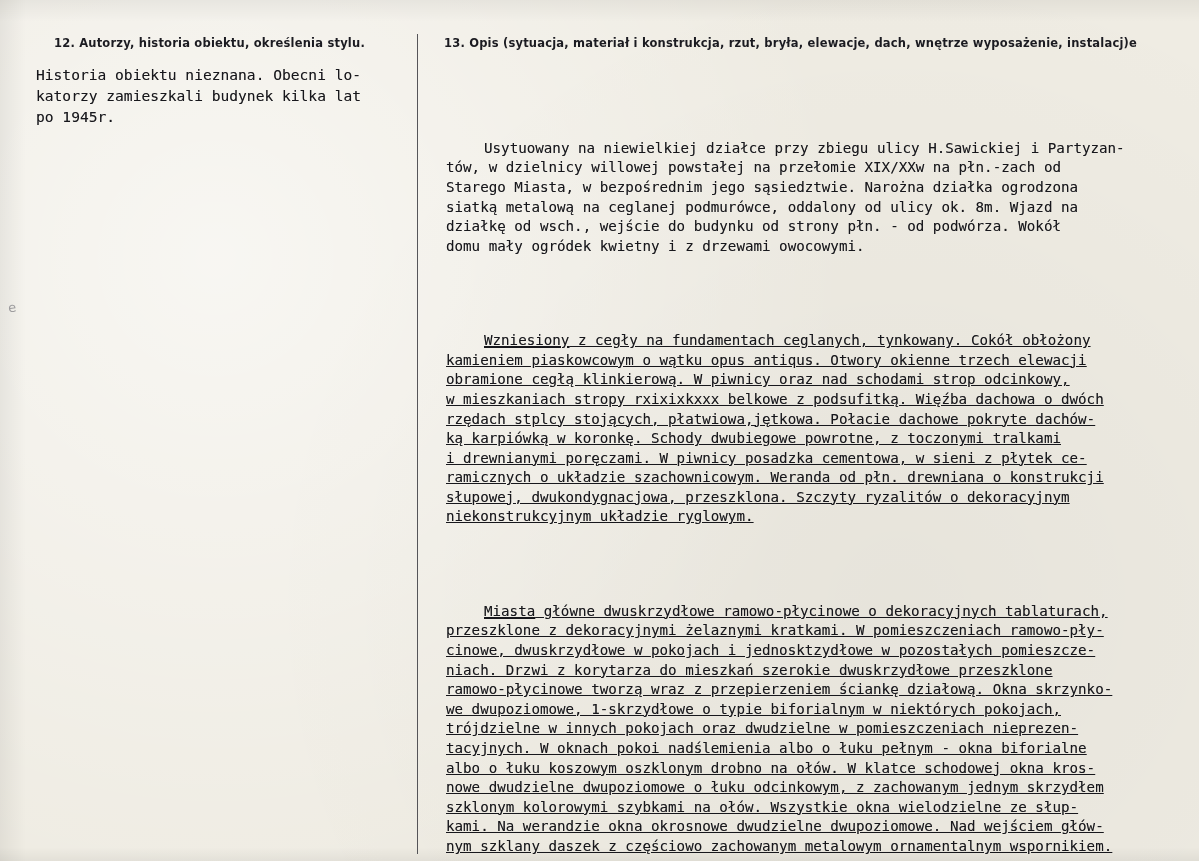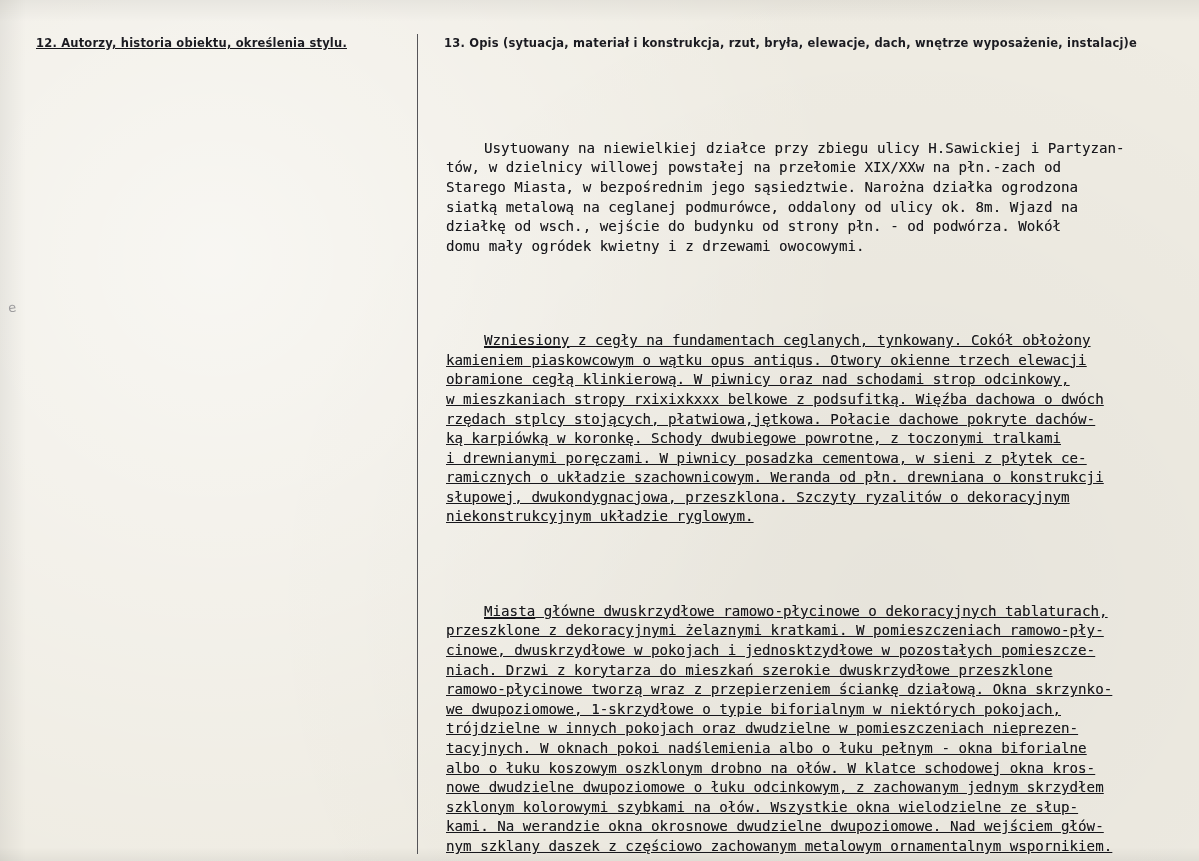--- a/index.html
+++ b/index.html
@@ -31,23 +31,22 @@
     height: 820px;
     background: #3a3a40;
     opacity: 0.85;
   }
   .col {
     position: absolute;
     box-sizing: border-box;
   }
   .col-left {
     top: 36px;
-    left: 12px;
+    left: 30px;
     width: 380px;
-    text-decoration: underline;
   }
   .col-right {
     top: 36px;
     left: 430px;
     width: 752px;
   }
   .col-header {
     font-family: "DejaVu Sans", sans-serif;
     font-size: 11.5px;
     font-weight: 700;
@@ -124,20 +123,23 @@
 
   <div class="edge-shade-top"></div>
   <div class="edge-shade-left"></div>
   <div class="edge-shade-bottom"></div>
 
   <div class="divider"></div>
   <div class="faint-mark">e</div>
 
   <div class="col col-left">
     <div class="col-header">12. Autorzy, historia obiektu, określenia stylu.</div>
+    <div class="typed">Historia obiektu nieznana. Obecni lo-
+katorzy zamieszkali budynek kilka lat
+po 1945r.</div>
   </div>
 
   <div class="col col-right">
     <div class="col-header">13. Opis (sytuacja, materiał i konstrukcja, rzut, bryła, elewacje, dach, wnętrze wyposażenie, instalacj)e</div>
     <div class="typed">
 
       <p class="para"><span style="margin-left:38px">U</span><span>sytuowany na niewielkiej działce przy zbiegu ulicy H.Sawickiej i Partyzan-
 tów, w dzielnicy willowej powstałej na przełomie XIX/XXw na płn.-zach od
 Starego Miasta, w bezpośrednim jego sąsiedztwie. Narożna działka ogrodzona
 siatką metalową na ceglanej podmurówce, oddalony od ulicy ok. 8m. Wjazd na

